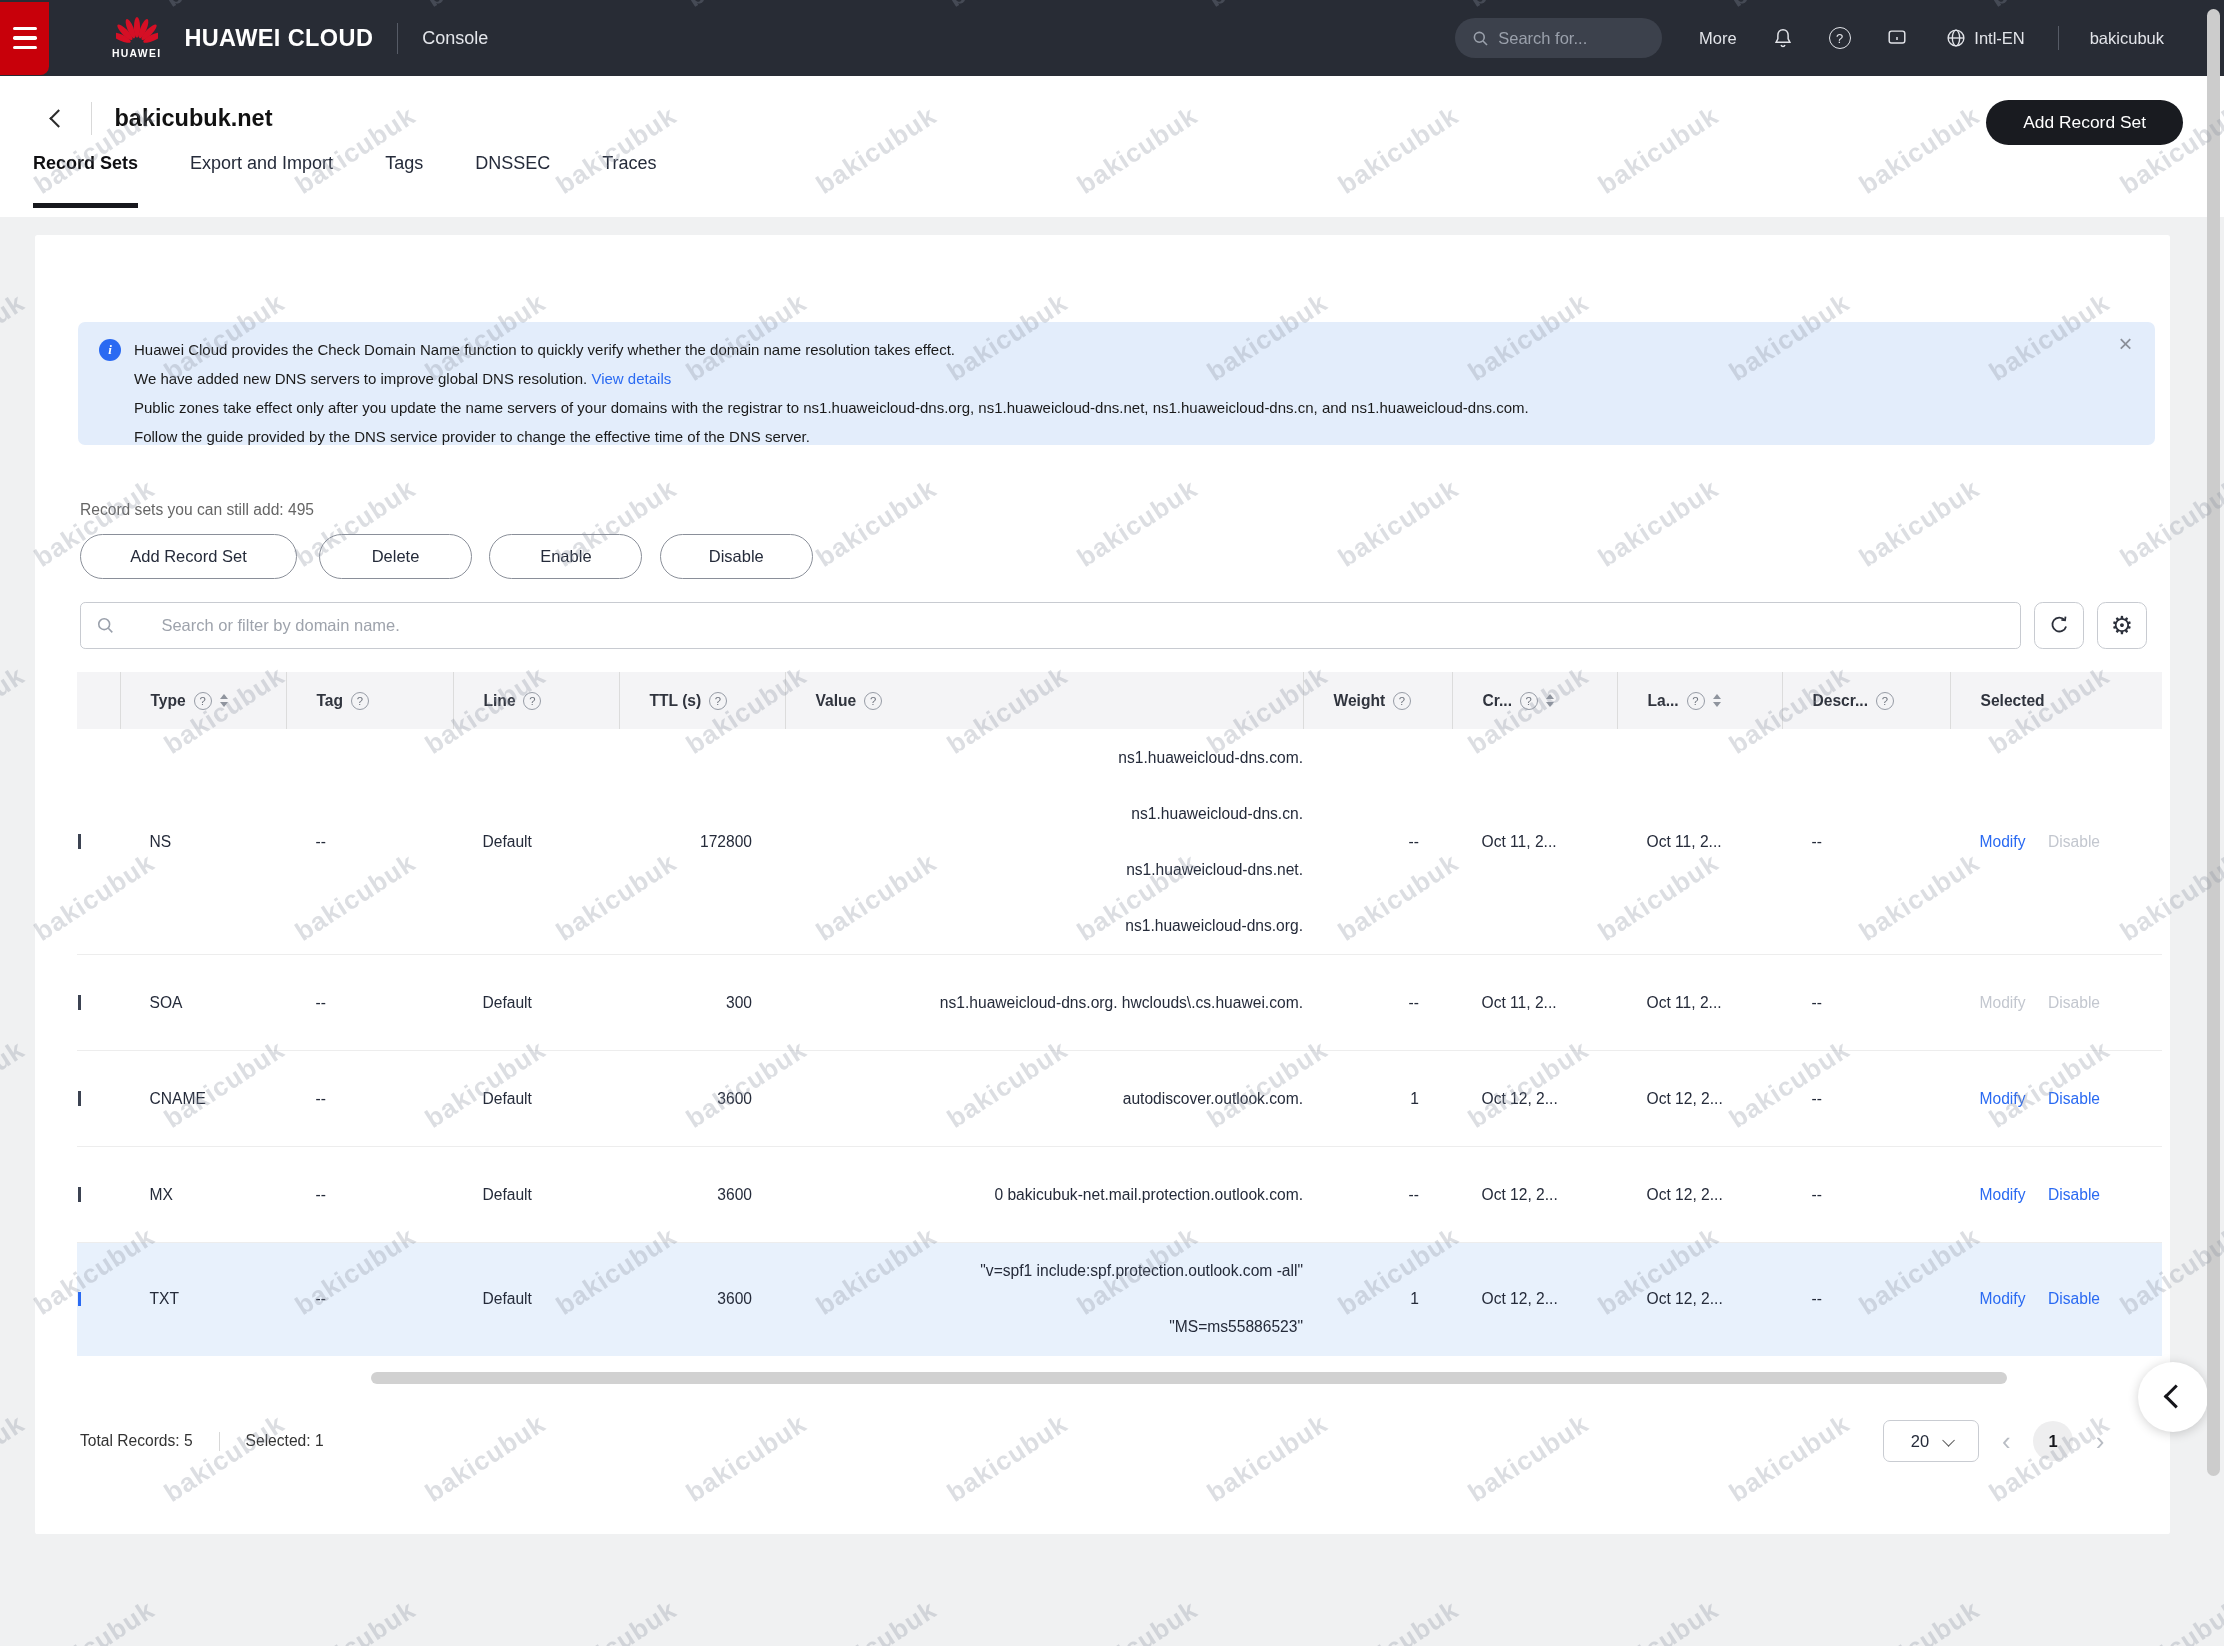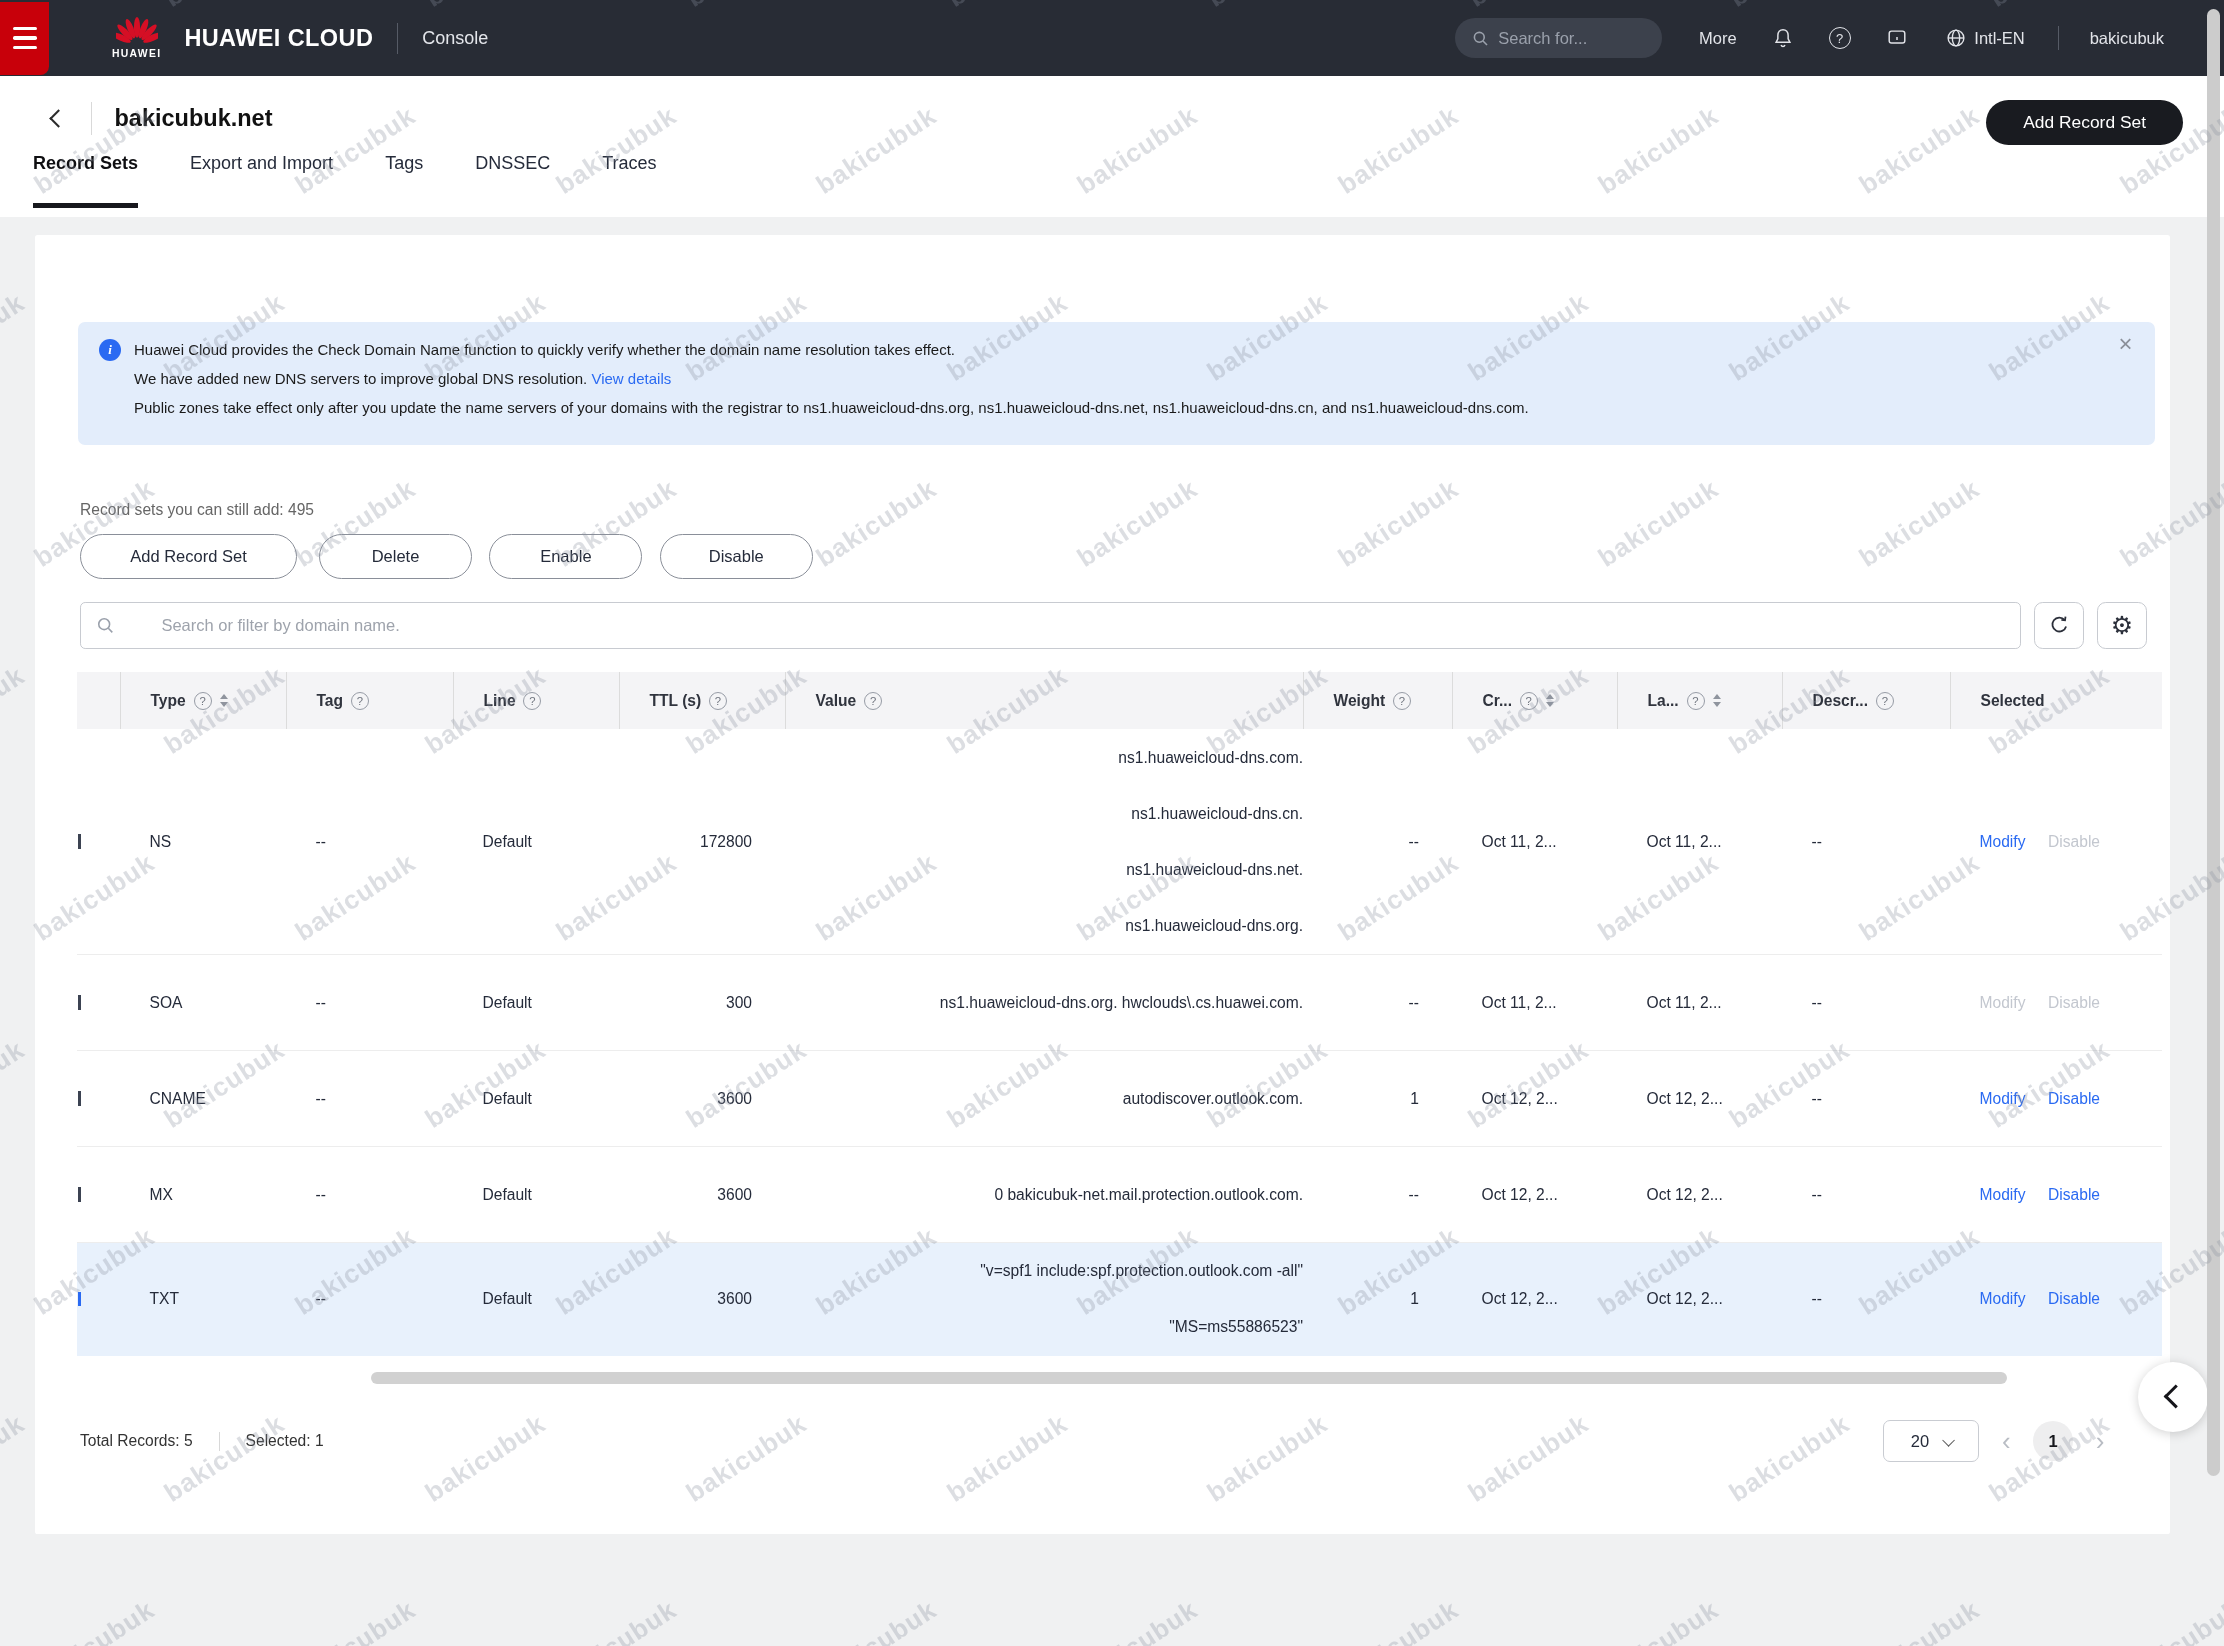--- a/index.html
+++ b/index.html
@@ -191,20 +191,21 @@
     </div>
 </div>
 
 <div class="card">
 
   <div class="banner">
     <span class="info-i">i</span>
     <p>Huawei Cloud provides the Check Domain Name function to quickly verify whether the domain name resolution takes effect.</p>
     <p><span>We have added new DNS servers to improve global DNS resolution.</span> <a>View details</a></p>
     <p>Public zones take effect only after you update the name servers of your domains with the registrar to ns1.huaweicloud-dns.org, ns1.huaweicloud-dns.net, ns1.huaweicloud-dns.cn, and ns1.huaweicloud-dns.com.</p>
+    <p>Follow the guide provided by the DNS service provider to change the effective time of the DNS server.</p>
     <span class="banner-close">×</span>
   </div>
 
   <div class="quota">Record sets you can still add: 495</div>
 
   <div class="btn-row">
     <button class="pill-btn b0">Add Record Set</button>
     <button class="pill-btn b1">Delete</button>
     <button class="pill-btn b2">Enable</button>
     <button class="pill-btn b3">Disable</button>

